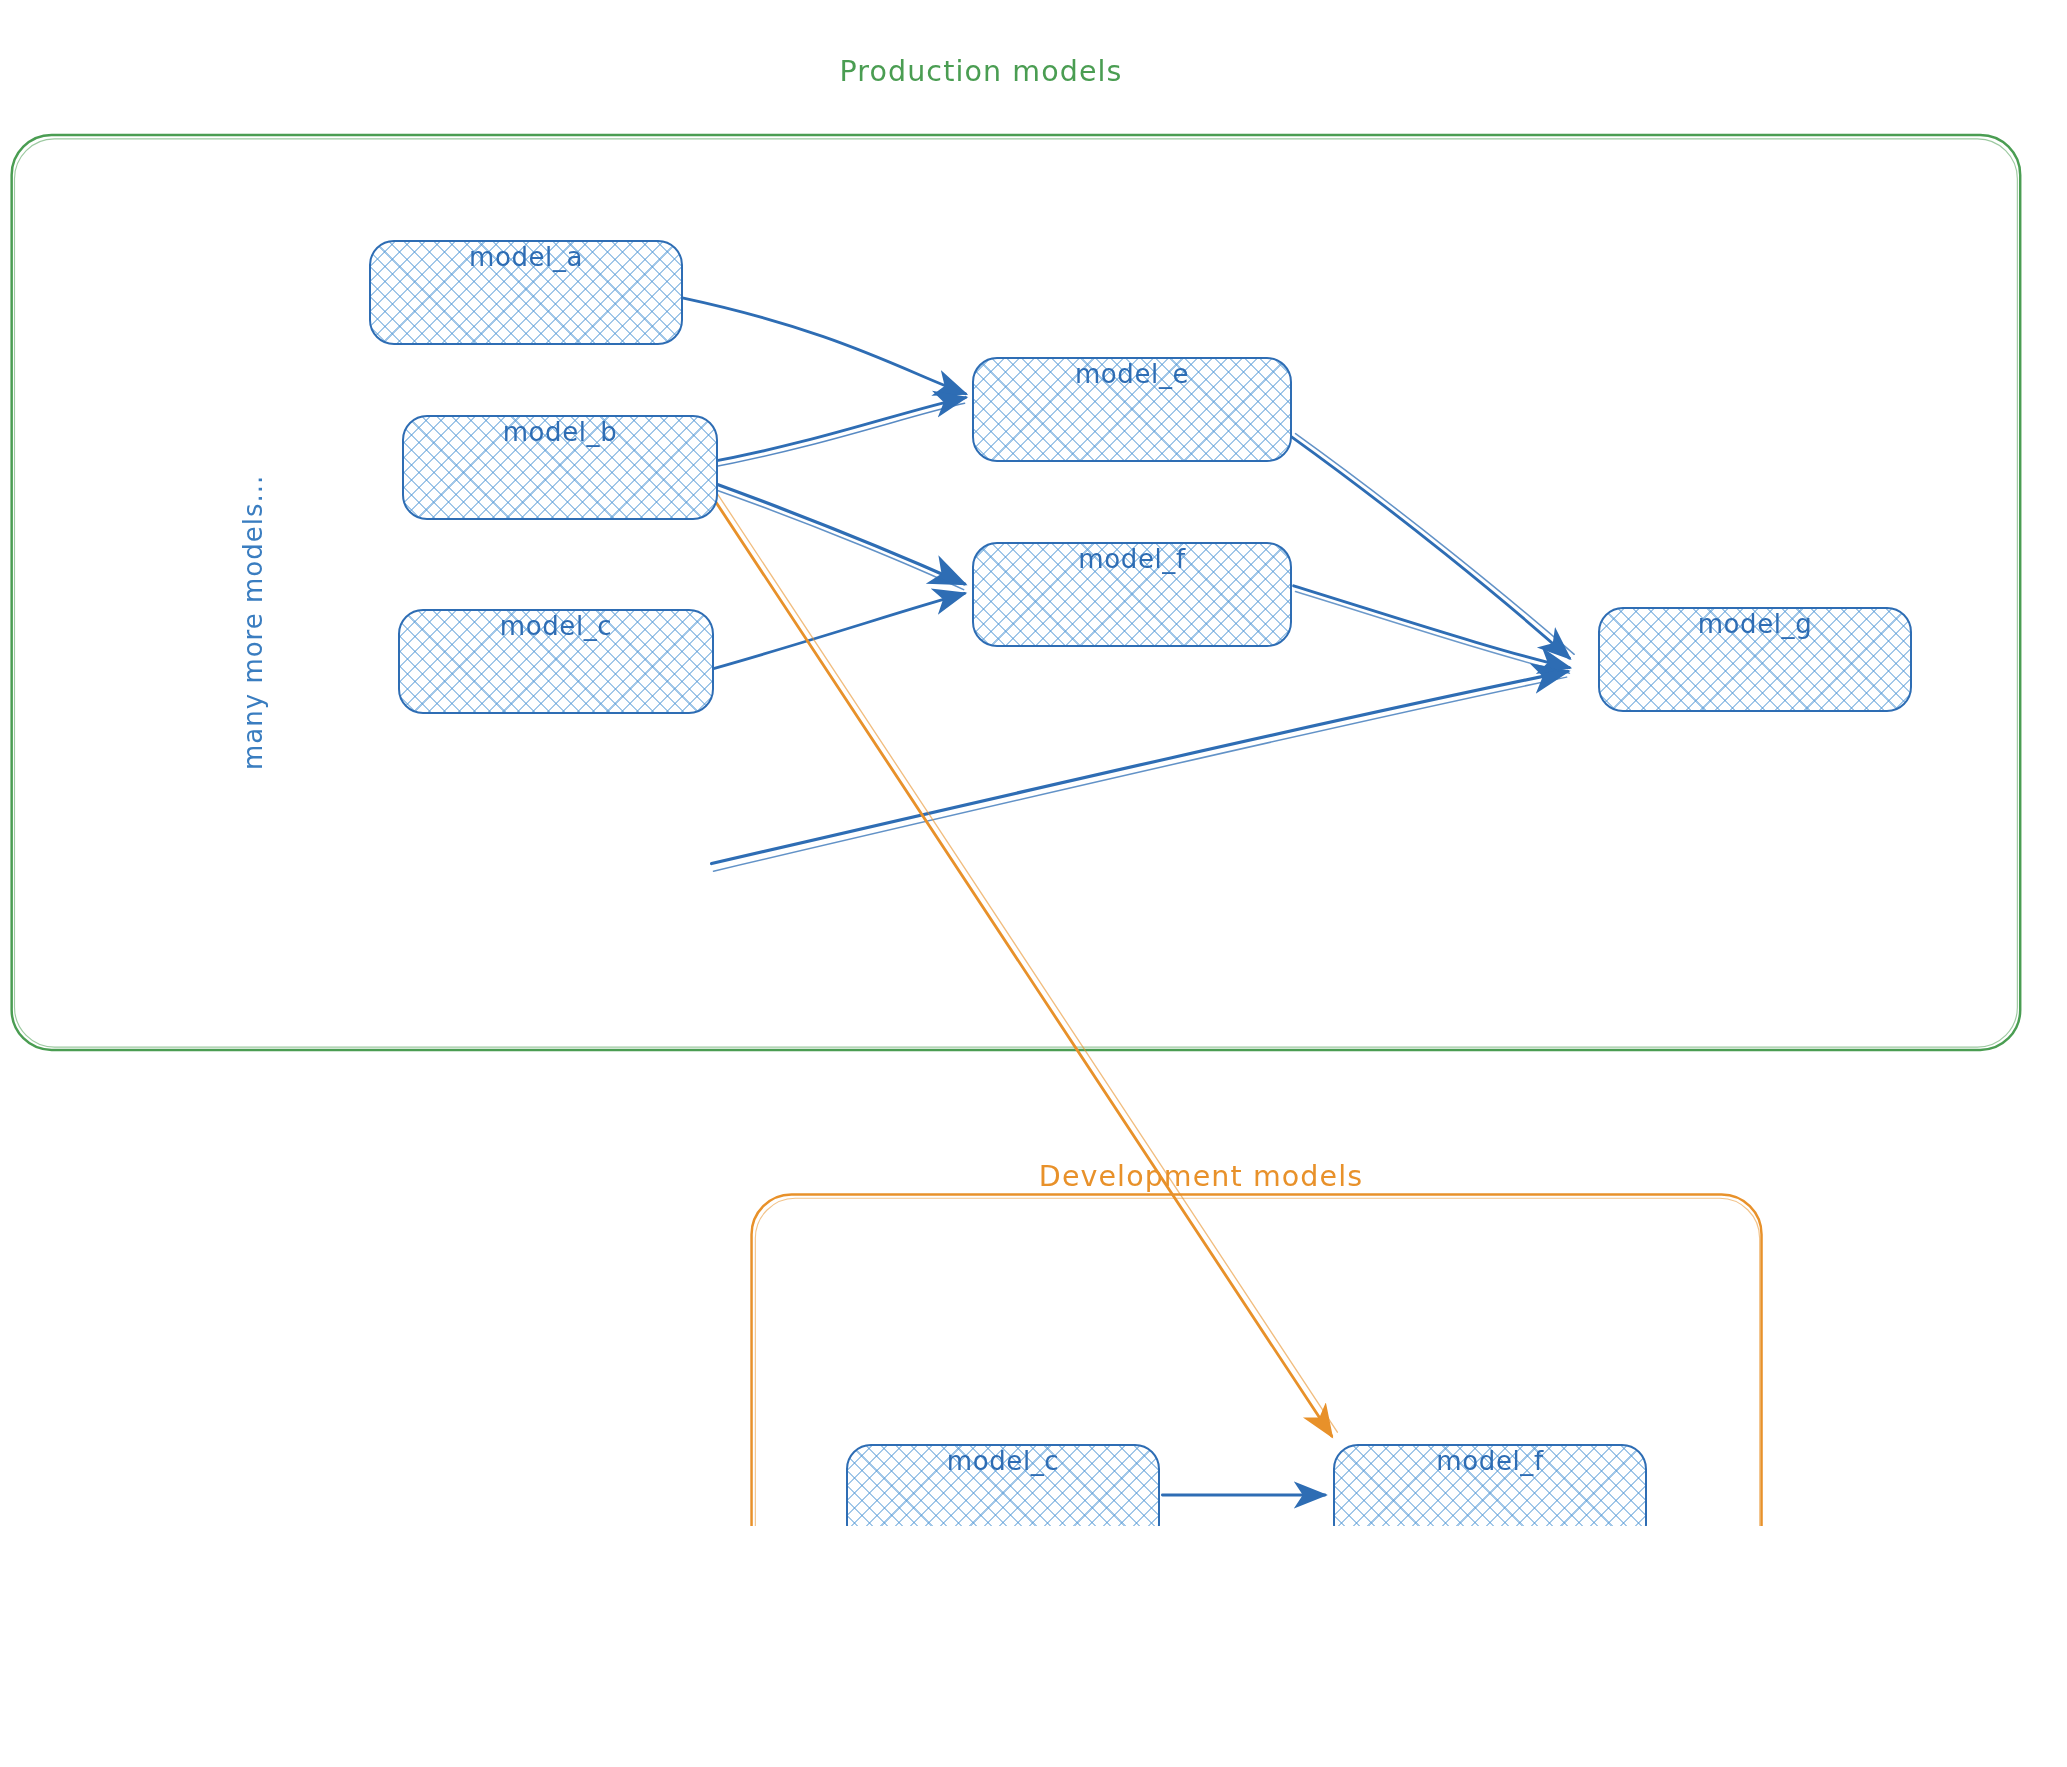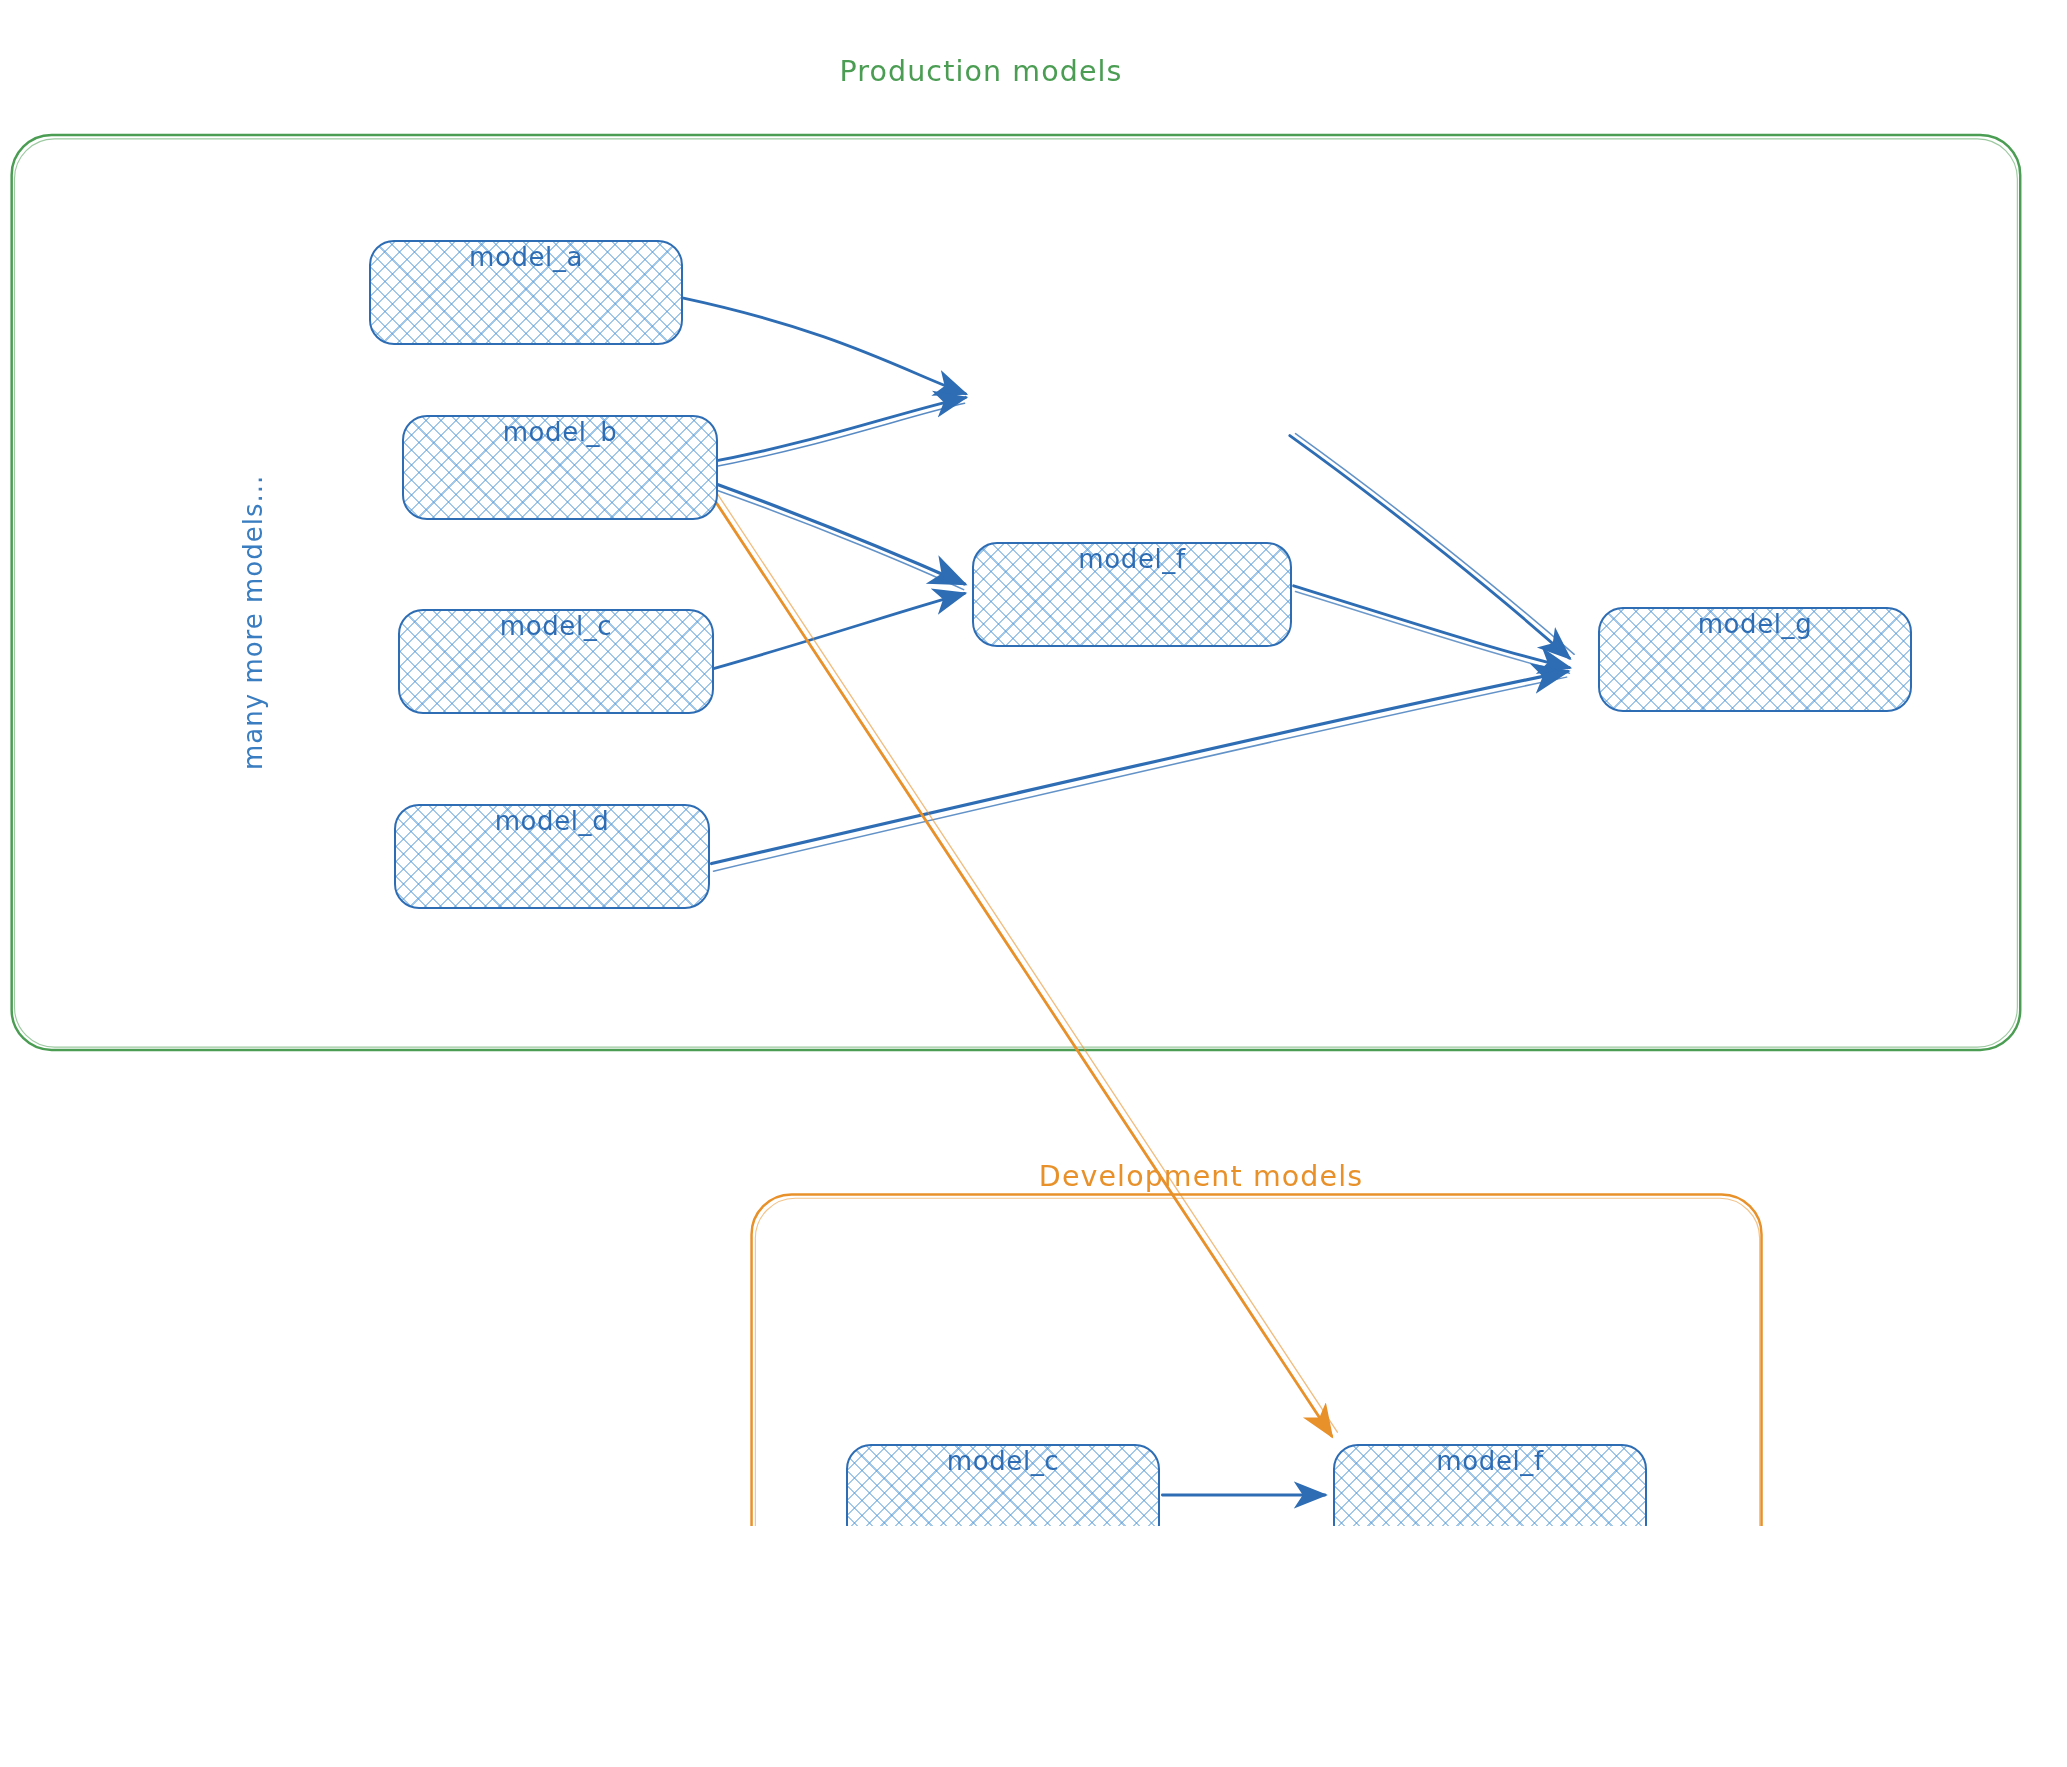--- a/index.html
+++ b/index.html
@@ -148,24 +148,24 @@
   </div>
 
   <div class="node" style="left:386px; top:415px; width:316px; height:105px;margin-left:16px;">
     <span class="node-label">model_b</span>
   </div>
 
   <div class="node" style="left:398px; top:609px; width:316px; height:105px;">
     <span class="node-label">model_c</span>
   </div>
 
-  <div class="node" style="left:394px; top:804px; width:316px; height:105px;">
-    <span class="node-label">model_d</span>
+
+  <div class="node" style="left:972px; top:357px; width:320px; height:105px;">
+    <span class="node-label">model_e</span>
   </div>
-
 
   <div class="node" style="left:972px; top:542px; width:320px; height:105px;">
     <span class="node-label">model_f</span>
   </div>
 
   <div class="node" style="left:1598px; top:591px; width:314px; height:105px;margin-top:16px;">
     <span class="node-label">model_g</span>
   </div>
 
   <div class="node" style="left:846px; top:1444px; width:314px; height:105px;">

